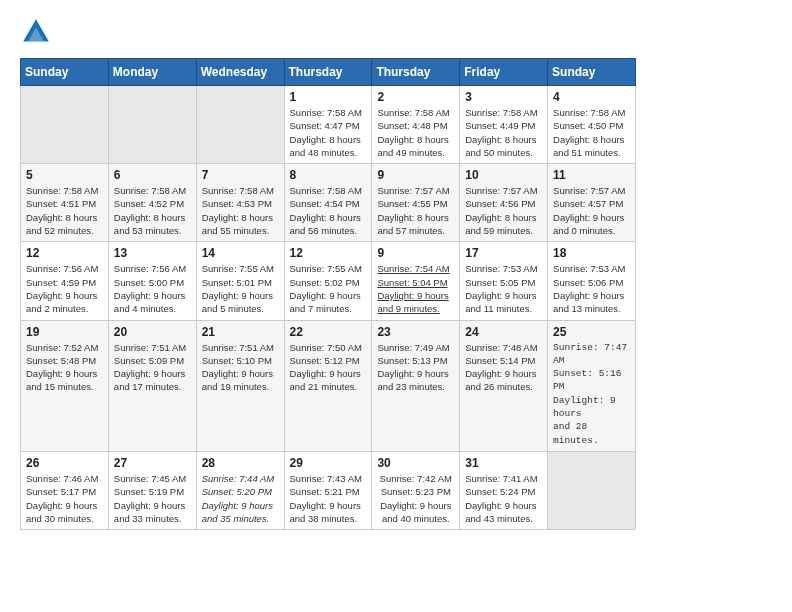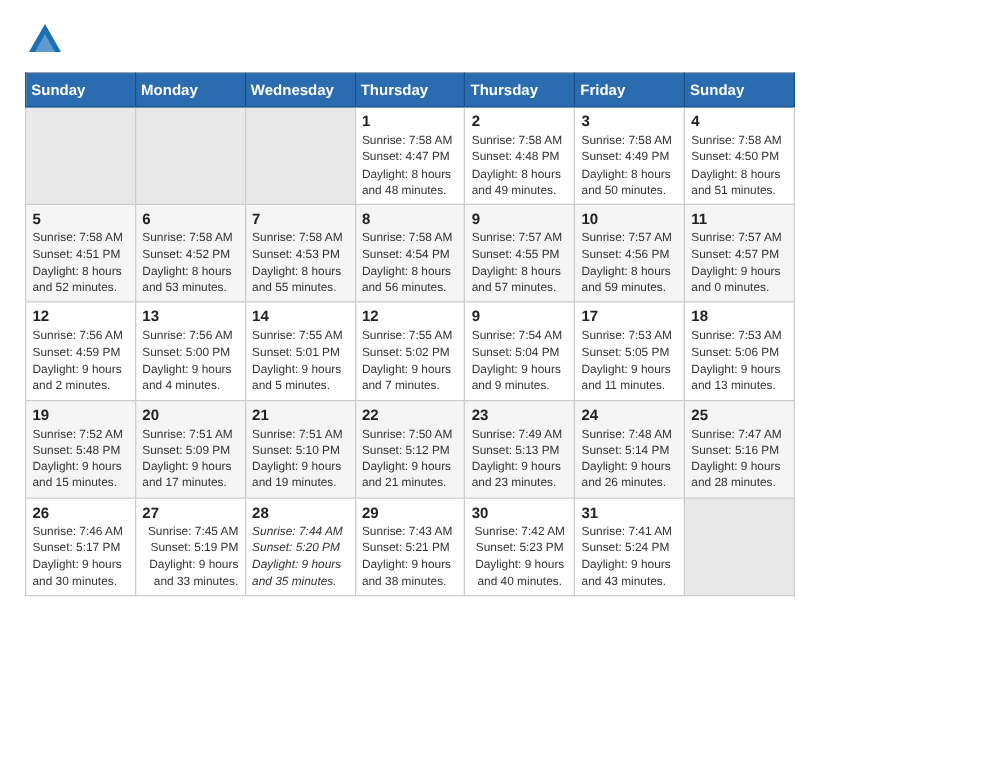--- a/index.html
+++ b/index.html
@@ -245,21 +245,21 @@
           </td>
           <td>
             <div class="day-number">12</div>
             <div class="day-info" style="white-space: pre-line;">Sunrise: 7:55 AM
 Sunset: 5:02 PM
 Daylight: 9 hours
 and 7 minutes.</div>
           </td>
           <td>
             <div class="day-number">9</div>
-            <div class="day-info" style="white-space: pre-line;">Sunrise: 7:54 AM
+            <div class="day-info" style="white-space: pre-line; text-decoration: underline;">Sunrise: 7:54 AM
 Sunset: 5:04 PM
 Daylight: 9 hours
 and 9 minutes.</div>
           </td>
           <td>
             <div class="day-number">17</div>
             <div class="day-info" style="white-space: pre-line;">Sunrise: 7:53 AM
 Sunset: 5:05 PM
 Daylight: 9 hours
 and 11 minutes.</div>
@@ -310,37 +310,37 @@
           </td>
           <td>
             <div class="day-number">24</div>
             <div class="day-info" style="white-space: pre-line;">Sunrise: 7:48 AM
 Sunset: 5:14 PM
 Daylight: 9 hours
 and 26 minutes.</div>
           </td>
           <td>
             <div class="day-number">25</div>
-            <div class="day-info" style="white-space: pre-line;">Sunrise: 7:47 AM
+            <div class="day-info" style="white-space: pre-line; font-family: Liberation Mono, monospace;">Sunrise: 7:47 AM
 Sunset: 5:16 PM
 Daylight: 9 hours
 and 28 minutes.</div>
           </td>
         </tr>
         <tr>
           <td>
             <div class="day-number">26</div>
             <div class="day-info" style="white-space: pre-line;">Sunrise: 7:46 AM
 Sunset: 5:17 PM
 Daylight: 9 hours
 and 30 minutes.</div>
           </td>
           <td>
             <div class="day-number">27</div>
-            <div class="day-info" style="white-space: pre-line; text-align: right;">Sunrise: 7:45 AM
+            <div class="day-info" style="white-space: pre-line;">Sunrise: 7:45 AM
 Sunset: 5:19 PM
 Daylight: 9 hours
 and 33 minutes.</div>
           </td>
           <td>
             <div class="day-number">28</div>
             <div class="day-info" style="white-space: pre-line; font-style: italic;">Sunrise: 7:44 AM
 Sunset: 5:20 PM
 Daylight: 9 hours
 and 35 minutes.</div>

